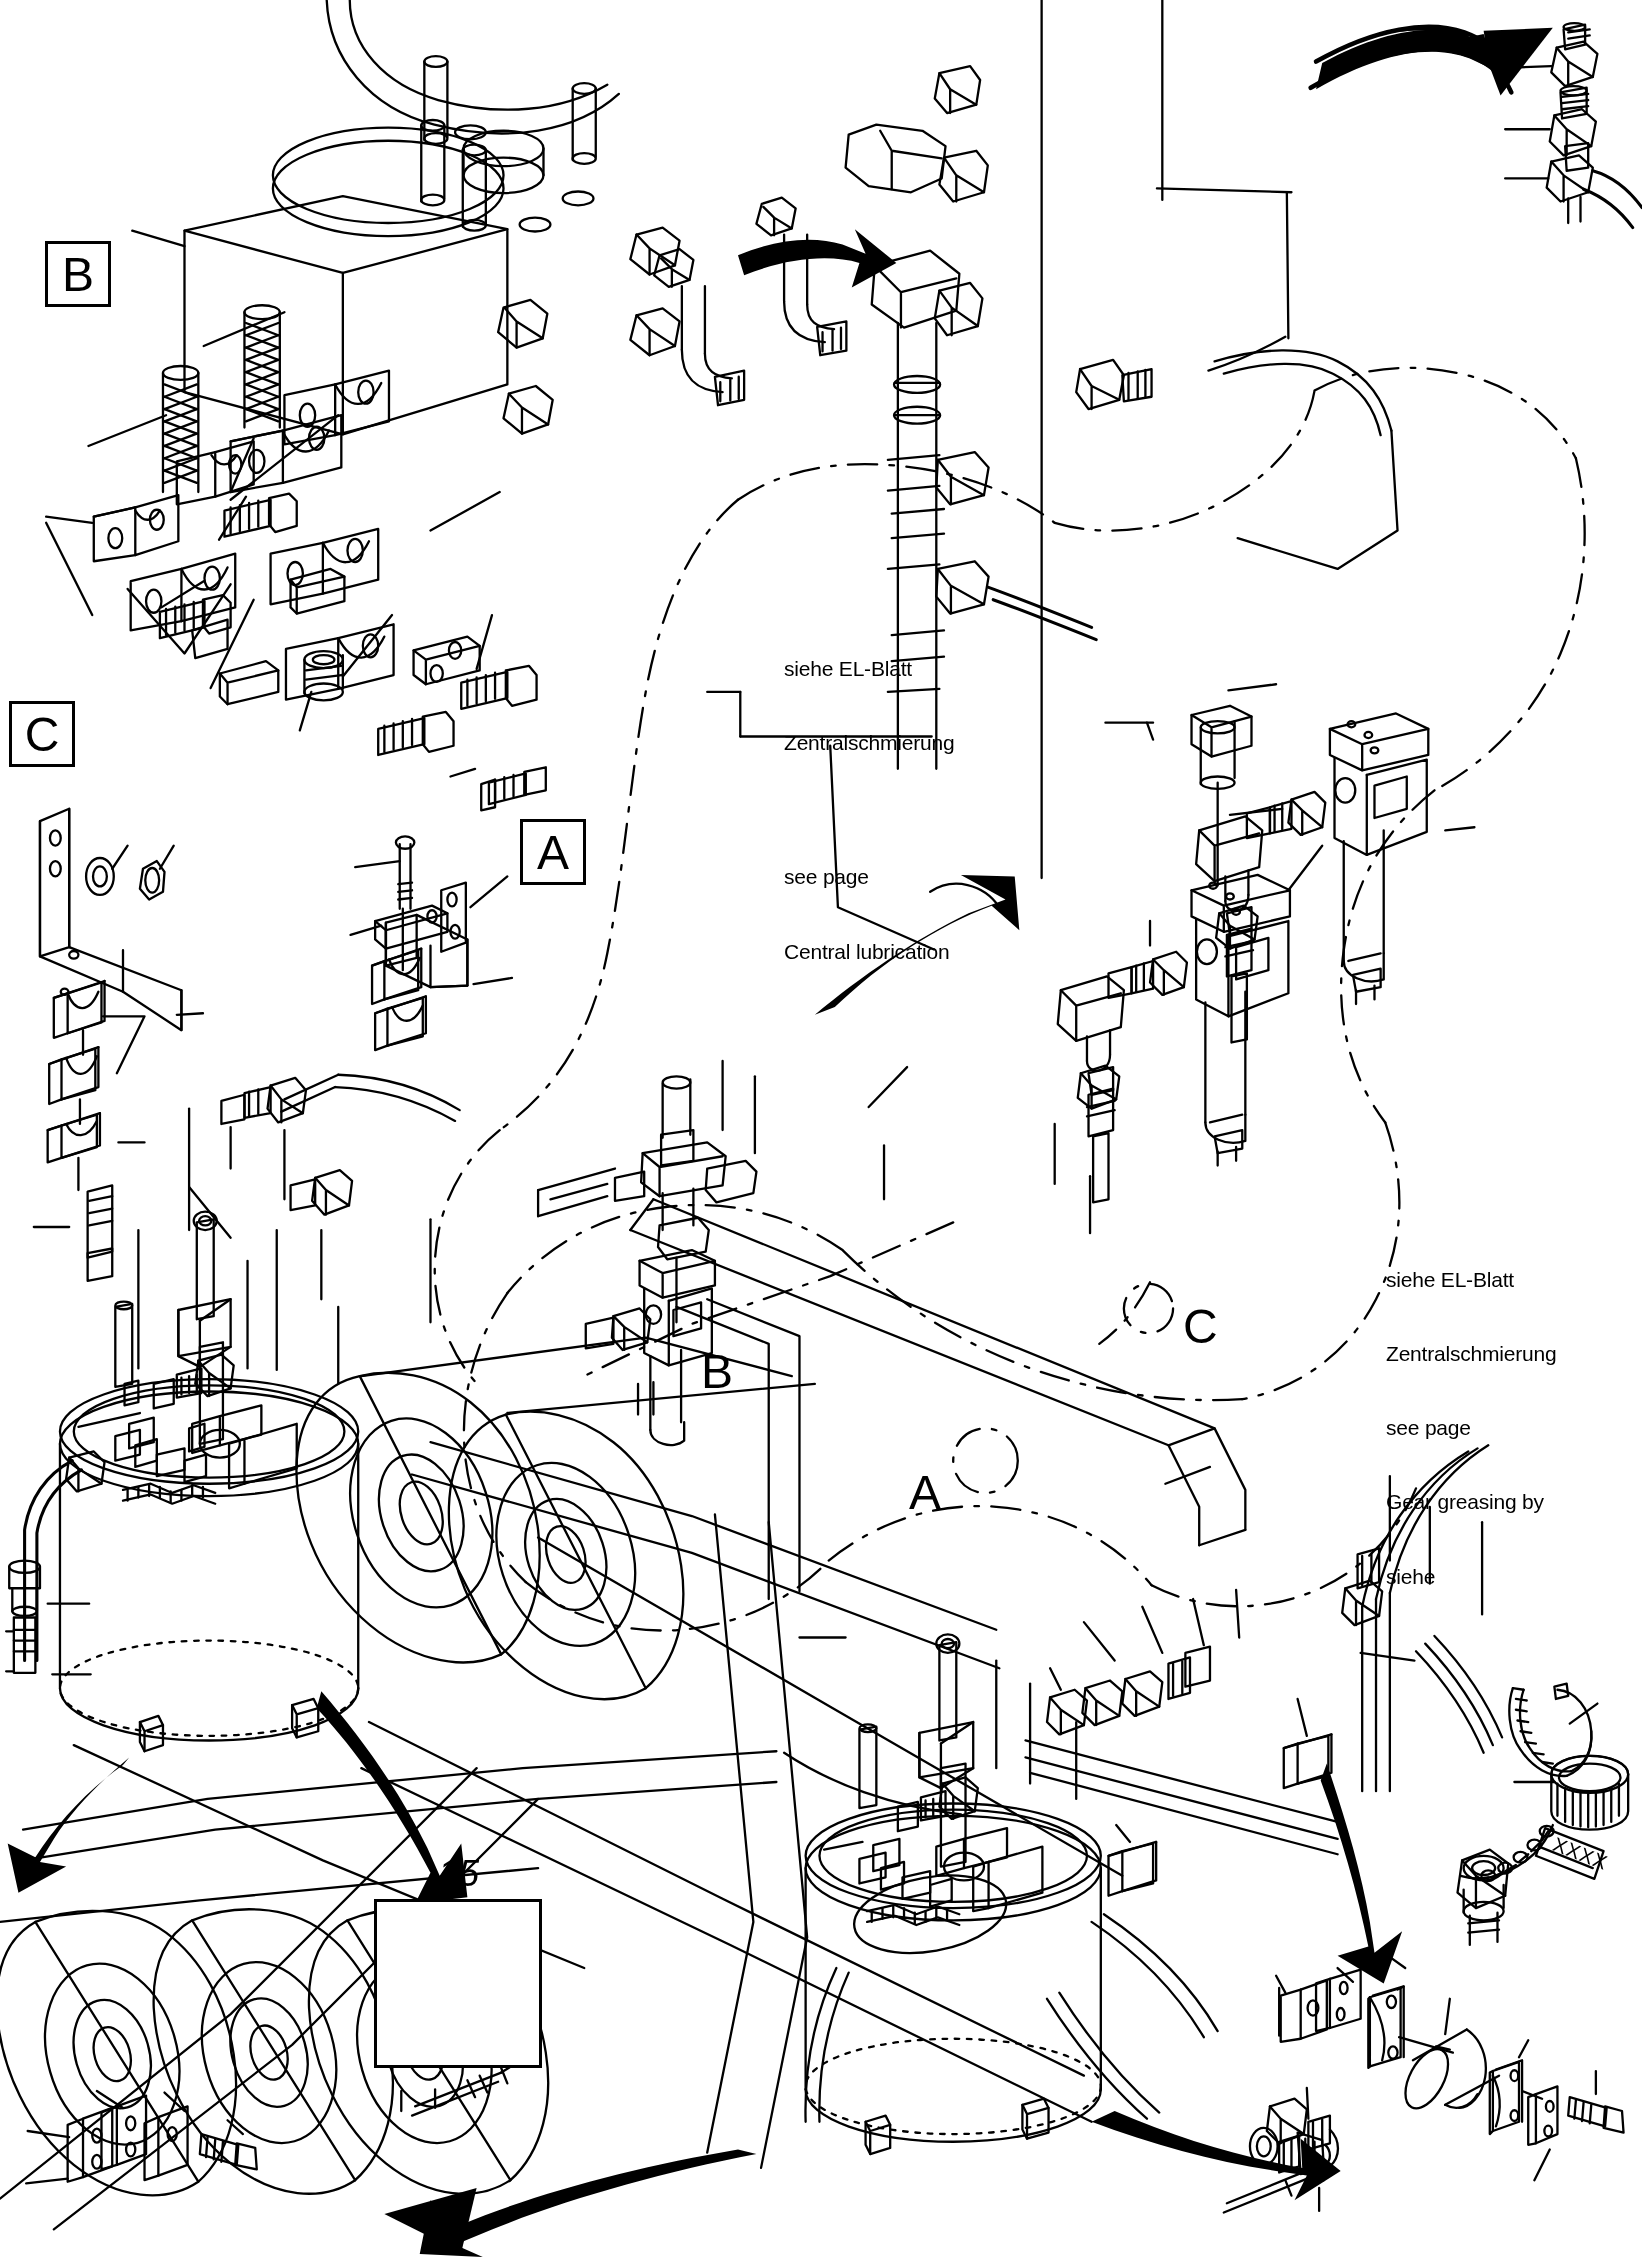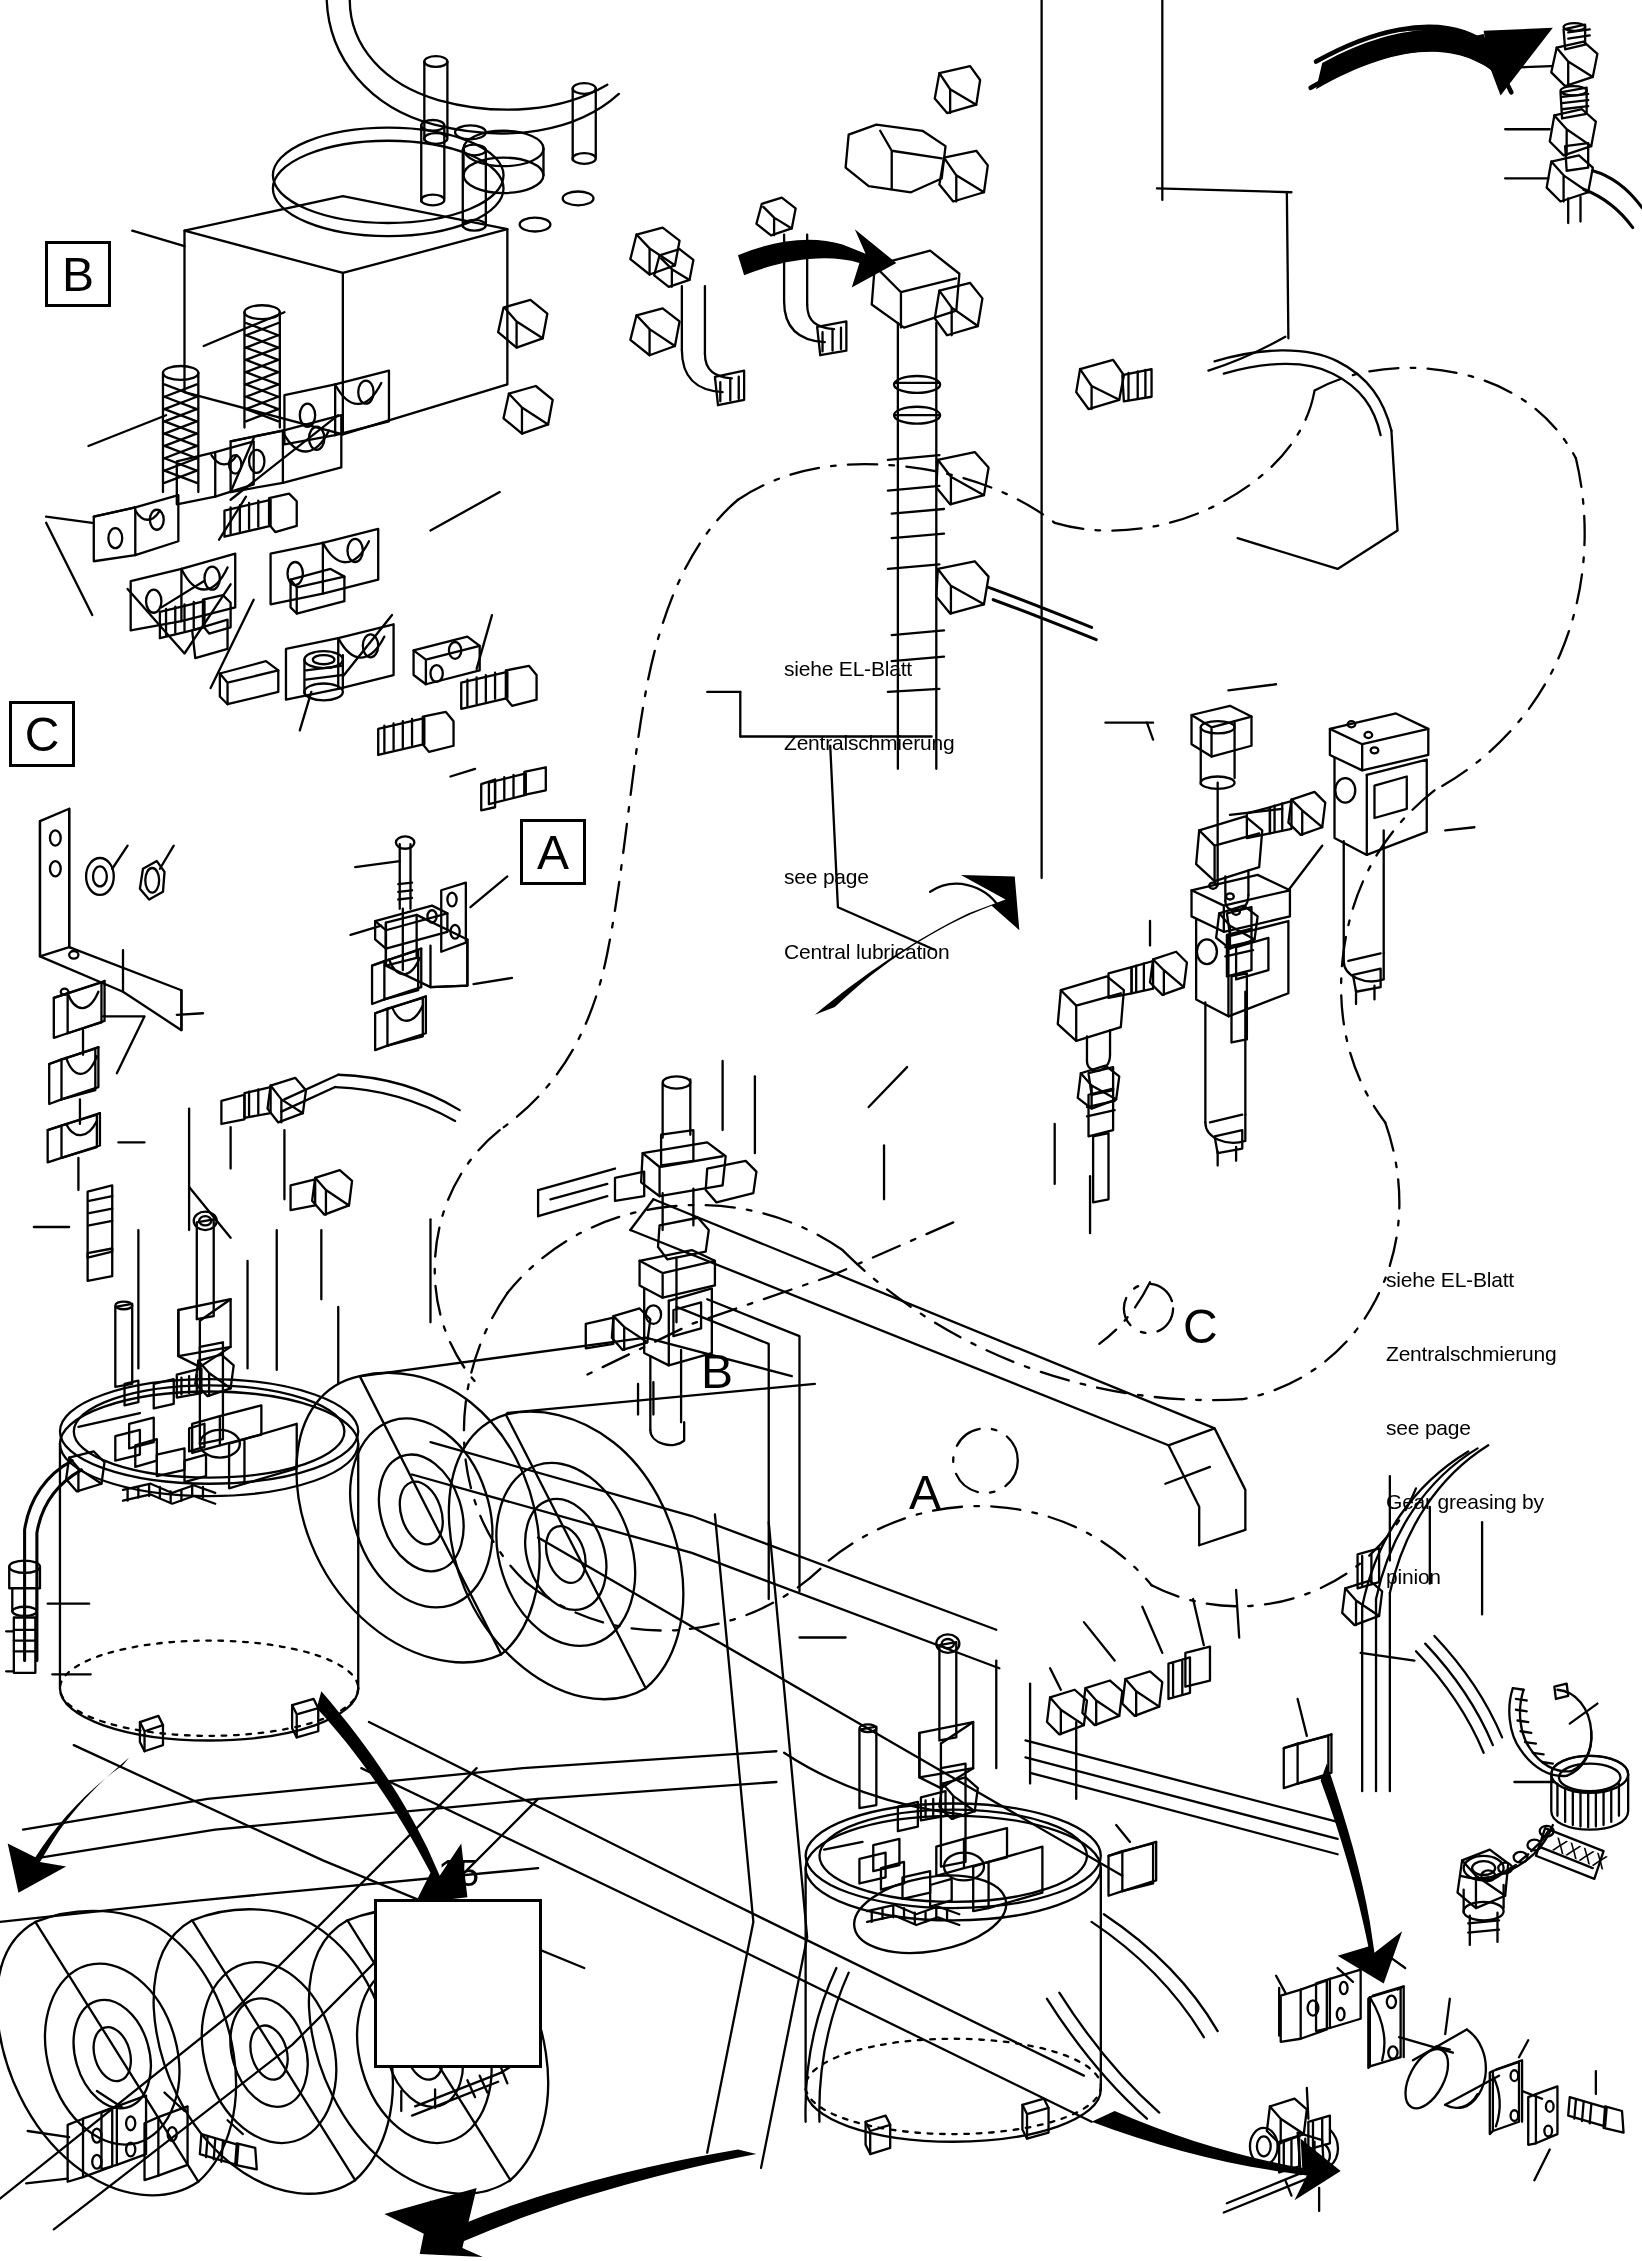--- a/index.html
+++ b/index.html
@@ -1004,30 +1004,30 @@
     <div style="height:10.8px;"></div>
     <div>see page</div>
     <div>Central lubrication</div>
   </div>
 
   <div class="anno note" style="left:1386px;top:1218px;">
     <div>siehe EL-Blatt</div>
     <div>Zentralschmierung</div>
     <div>see page</div>
     <div>Gear greasing by</div>
-    <div>pinion</div>
+    <div>siehe</div>
   </div>
 
   <div class="boxletter" style="left:45px;top:241px;width:66px;height:66px;">B</div>
   <div class="boxletter" style="left:9.2px;top:701px;width:66px;height:66px;">C</div>
   <div class="boxletter" style="left:520px;top:819px;width:66px;height:66px;">A</div>
 
   <div class="freeletter" style="left:701px;top:1344px;">B</div>
   <div class="freeletter" style="left:1183px;top:1299px;">C</div>
   <div class="freeletter" style="left:909px;top:1465px;">A</div>
 
-  <div class="insetnum" style="left:438px;top:1853px;">15</div>
+  <div class="insetnum" style="left:438px;top:1853px;font-style:italic;">15</div>
   <div class="insetbox" style="left:374px;top:1899px;width:168px;height:169px;"></div>
 
   <div class="tagtext" style="left:1558px;top:1833px;transform:rotate(21deg);transform-origin:left top;">XXXX</div>
 
 </div>
 
 
 </body></html>

